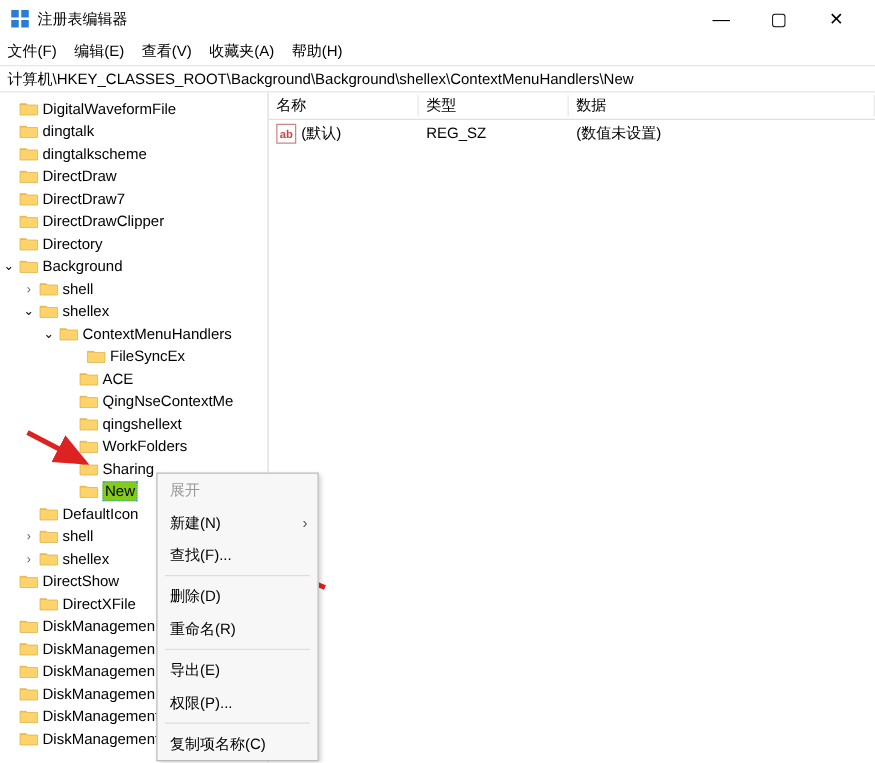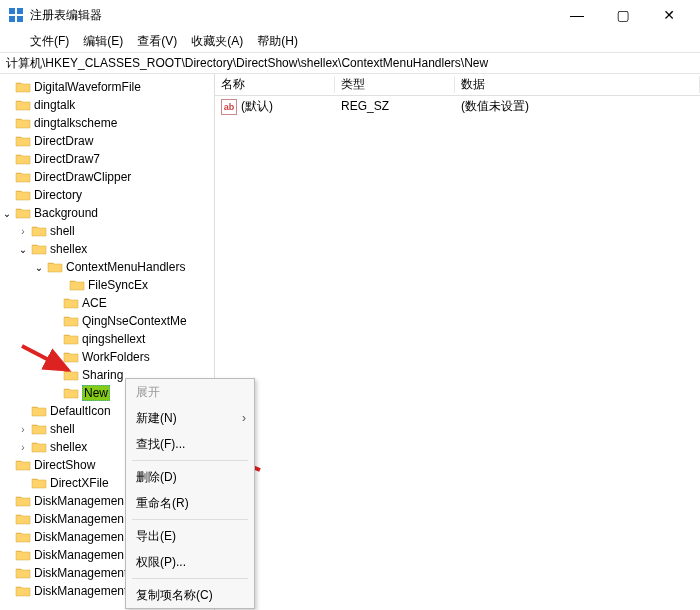--- a/index.html
+++ b/index.html
@@ -2,21 +2,21 @@
 <html><head>
 <meta charset="utf-8">
 <style>
 * { box-sizing: border-box; margin: 0; padding: 0; font-family: "Microsoft YaHei", "Segoe UI", sans-serif; font-size: 12px; }
 body { width: 700px; height: 610px; background: #fff; overflow: hidden; position: relative; }
 .titlebar { height: 30px; display: flex; align-items: center; padding: 0 8px; background: #fff; }
 .titlebar .app-icon { width: 16px; height: 16px; margin-right: 6px; }
 .titlebar .title { flex: 1; font-size: 12px; }
 .titlebar .win-controls { display: flex; }
 .titlebar .win-controls span { width: 46px; height: 30px; display: flex; align-items: center; justify-content: center; font-size: 14px; }
-.menubar { height: 22px; display: flex; gap: 14px; padding: 0 6px; align-items: center; margin-left: 24px; }
+.menubar { height: 22px; display: flex; gap: 14px; padding: 0 6px; align-items: center; }
 .menubar span { font-size: 12px; }
 .addressbar { height: 22px; padding: 0 6px; border-top: 1px solid #e5e5e5; border-bottom: 1px solid #e5e5e5; display: flex; align-items: center; font-size: 12px; }
 .content { display: flex; height: calc(610px - 30px - 22px - 22px); }
 .tree { width: 215px; overflow: hidden; border-right: 1px solid #ddd; padding-top: 4px; }
 .tree-row { display: flex; align-items: center; height: 18px; white-space: nowrap; }
 .tree-row .label { font-size: 12px; }
 .tree-row.selected .label { background: #84cc16; border: 1px dotted #4aa; padding: 0 1px; }
 .tw { display: inline-flex; width: 14px; height: 14px; align-items: center; justify-content: center; color: #666; font-size: 10px; margin-right: 1px; }
 .tw.open { color: #000; }
 .folder-icon { width: 16px; height: 14px; display: inline-block; margin-right: 3px; }
@@ -59,21 +59,21 @@
 
 <div class="menubar">
   <span>文件(F)</span>
   <span>编辑(E)</span>
   <span>查看(V)</span>
   <span>收藏夹(A)</span>
   <span>帮助(H)</span>
 </div>
 
 <div class="addressbar">
-  <span>计算机\HKEY_CLASSES_ROOT\Directory\DirectShow\shellex\ContextMenuHandlers\New</span>
+  <span>计算机\HKEY_CLASSES_ROOT\Background\Background\shellex\ContextMenuHandlers\New</span>
 </div>
 
 <div class="content">
   <div class="tree" id="tree">
       <div class="tree-row" style="padding-left: 0px;">
         <span class="tw "></span>
         <span class="folder-icon">
           <svg viewBox="0 0 16 14">
             <path d="M1 3 L1 12 L15 12 L15 4 L7 4 L6 3 Z" fill="#ffd36b" stroke="#d6a738" stroke-width="0.5"></path>
             <path d="M1 3 L6 3 L7 4 L1 4 Z" fill="#e8b84a"></path>

